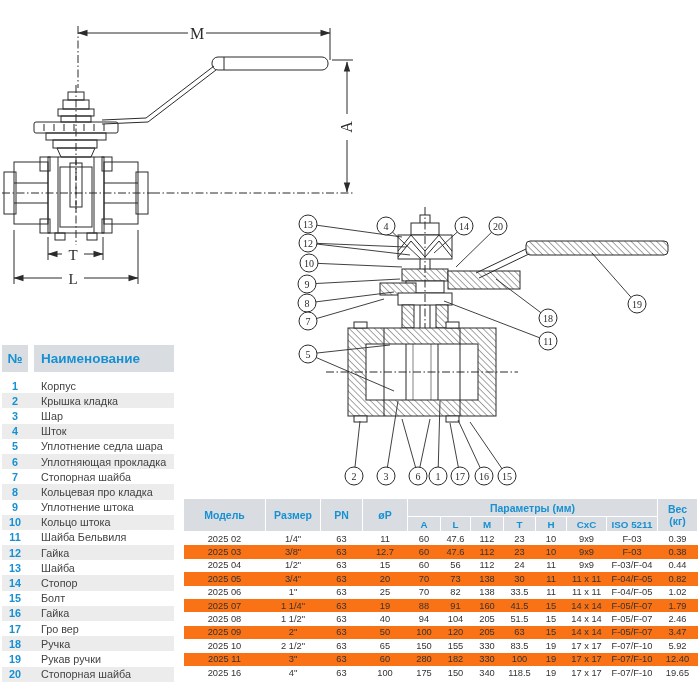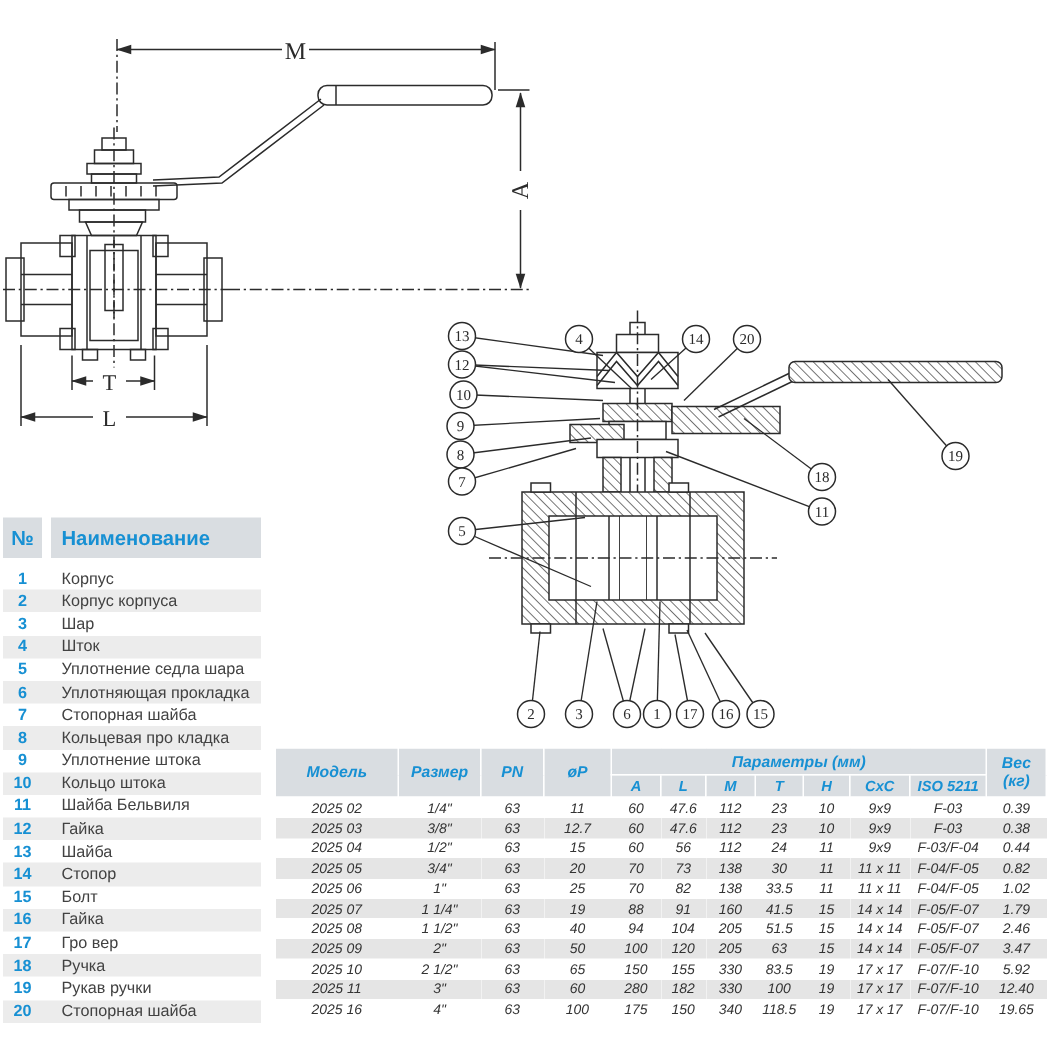--- a/index.html
+++ b/index.html
@@ -16,28 +16,28 @@
   .pl-gap{width:6px;background:#fff;}
   .pl-h-name{flex:1;padding-left:7px;text-align:right;}
   .pl-body{margin-top:6px;}
   .pl-row{display:flex;height:15.2px;align-items:center;font-size:10.8px;}
   .pl-row.striped{background:#ececec;}
   .pl-num{width:26px;text-align:center;color:#1790d3;font-weight:bold;flex:none;}
   .pl-name{padding-left:13px;color:#424242;white-space:nowrap;}
 
   
   .spec-wrap{position:absolute;left:183px;top:498px;width:514px;}
-  table.spec{width:514px;border-collapse:collapse;table-layout:fixed;font-style:italic;}
+  table.spec{width:514px;border-collapse:collapse;table-layout:fixed;}
   table.spec th{background:#d9dde1;color:#1790d3;font-weight:bold;border:1px solid #fff;
                 padding:0;text-align:center;vertical-align:middle;}
   table.spec .h1{font-size:10.5px;height:17px;}
   table.spec .h2{font-size:9.8px;height:14px;}
   table.spec td{font-size:9.3px;color:#333;text-align:center;padding:0;height:13.4px;
                 white-space:nowrap;overflow:hidden;}
-  table.spec tr.striped td{background:#e5e5e5;}
+  table.spec tr.striped td{background:#f97316;}
   .w2l{line-height:1.15;}
 
   
   .ortho{position:absolute;left:0;top:0;}
   .exploded{position:absolute;left:280px;top:195px;}
 </style>
 </head>
 <body>
 
 <div class="page">
@@ -257,21 +257,21 @@
       <span class="pl-gap"></span>
       <span class="blk pl-h-name">Наименование</span>
     </div>
     <div class="pl-body">
         <div class="pl-row">
           <span class="pl-num">1</span>
           <span class="pl-name">Корпус</span>
         </div>
         <div class="pl-row striped">
           <span class="pl-num">2</span>
-          <span class="pl-name">Корпус корпуса</span>
+          <span class="pl-name">Крышка кладка</span>
         </div>
         <div class="pl-row">
           <span class="pl-num">3</span>
           <span class="pl-name">Шар</span>
         </div>
         <div class="pl-row striped">
           <span class="pl-num">4</span>
           <span class="pl-name">Шток</span>
         </div>
         <div class="pl-row">

